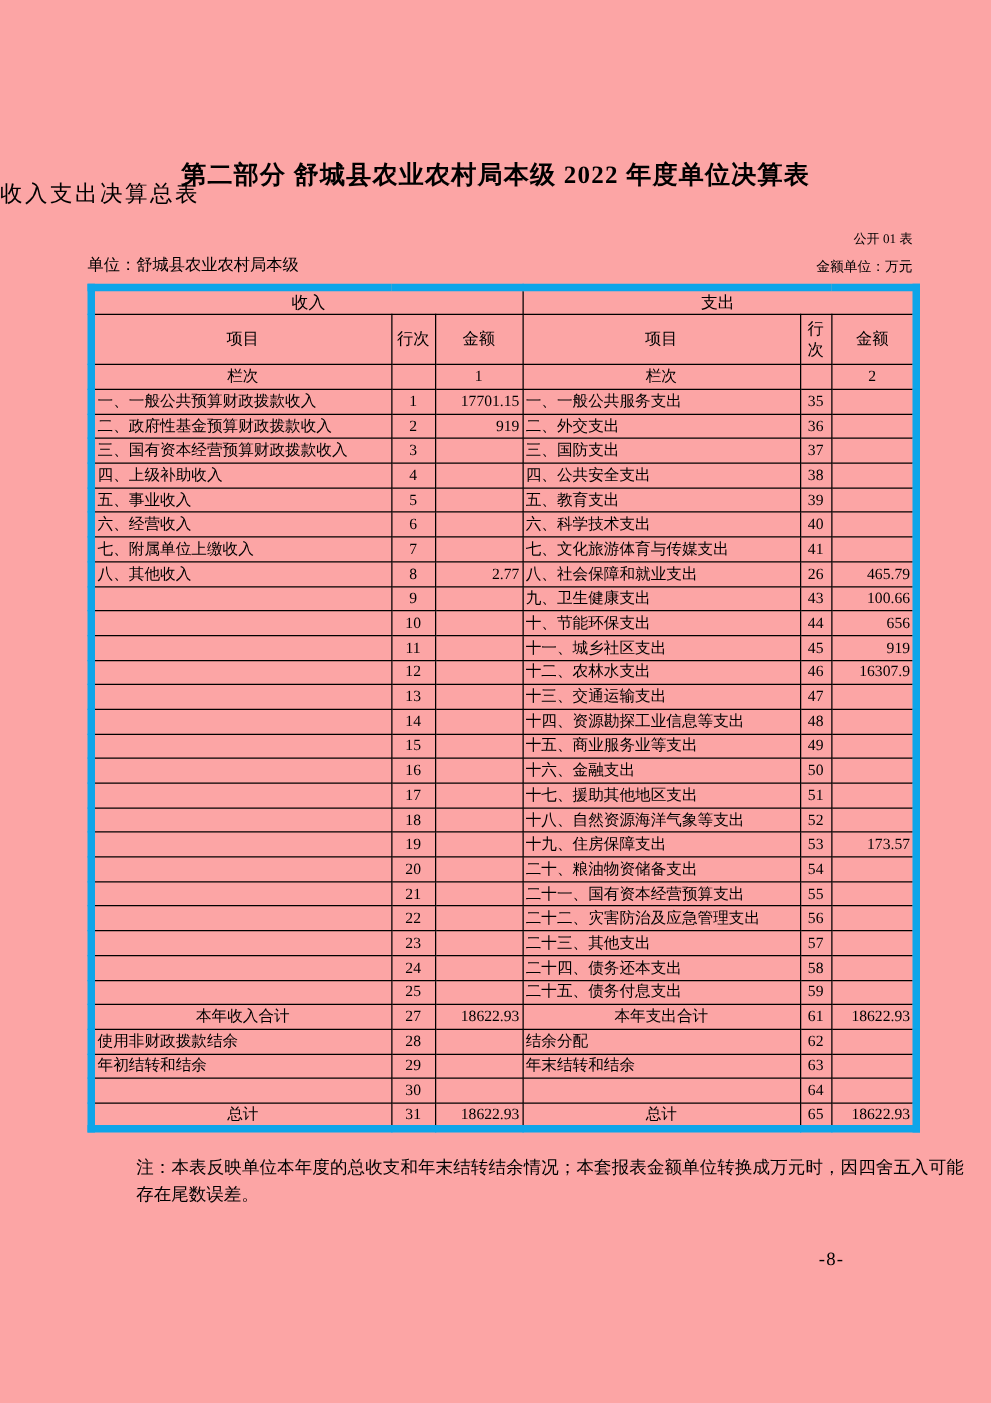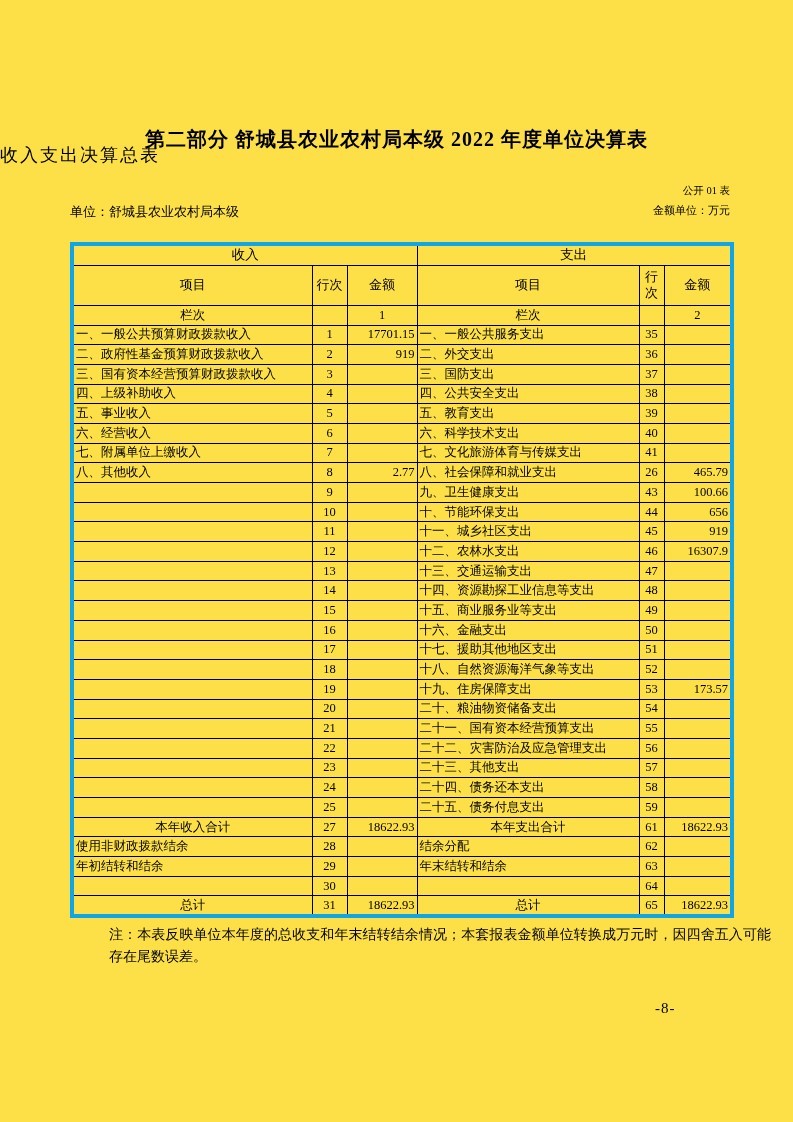--- a/index.html
+++ b/index.html
@@ -1,20 +1,20 @@
 <!DOCTYPE html>
 <html><head>
 <meta charset="utf-8">
 <style>
   * { margin:0; padding:0; box-sizing:border-box; }
   html,body { background:#ffffff; }
   .page {
     position:relative;
     width:793px; height:1122px;
-    background:#fde047;
+    background:#fca5a5;
     font-family:"Liberation Serif","DejaVu Serif",serif;
     color:#000000;
     overflow:hidden;
   }
   .part-title {
     position:absolute; left:0; top:126px; width:100%;
     text-align:center;
     font-size:20px; font-weight:bold;
     letter-spacing:1px;
   }
@@ -23,30 +23,30 @@
     text-align:left;
     font-size:18px; font-weight:normal;
     letter-spacing:2px;
   }
   .table-code {
     position:absolute; right:63px; top:184px;
     font-size:10.5px;
   }
   .meta-row {
     position:absolute; left:70px; top:203px; width:660px;
-    display:flex; justify-content:space-between; 
+    display:flex; justify-content:space-between; align-items:flex-end;
   }
   .unit-label { font-size:13px; }
   .amount-unit { font-size:11px; }
   table.main {
-    position:absolute; left:70px; top:242px;
+    position:absolute; left:70px; top:227px;
     width:660px;
     border-collapse:collapse;
     table-layout:fixed;
-    border:4px solid #0ea5e9;
+    border:6px solid #0ea5e9;
   }
   table.main td, table.main th {
     border:1px solid #000;
     font-weight:normal;
     font-size:12.5px;
     vertical-align:middle;
     overflow:hidden;
     white-space:nowrap;
     padding:0 2px;
   }

